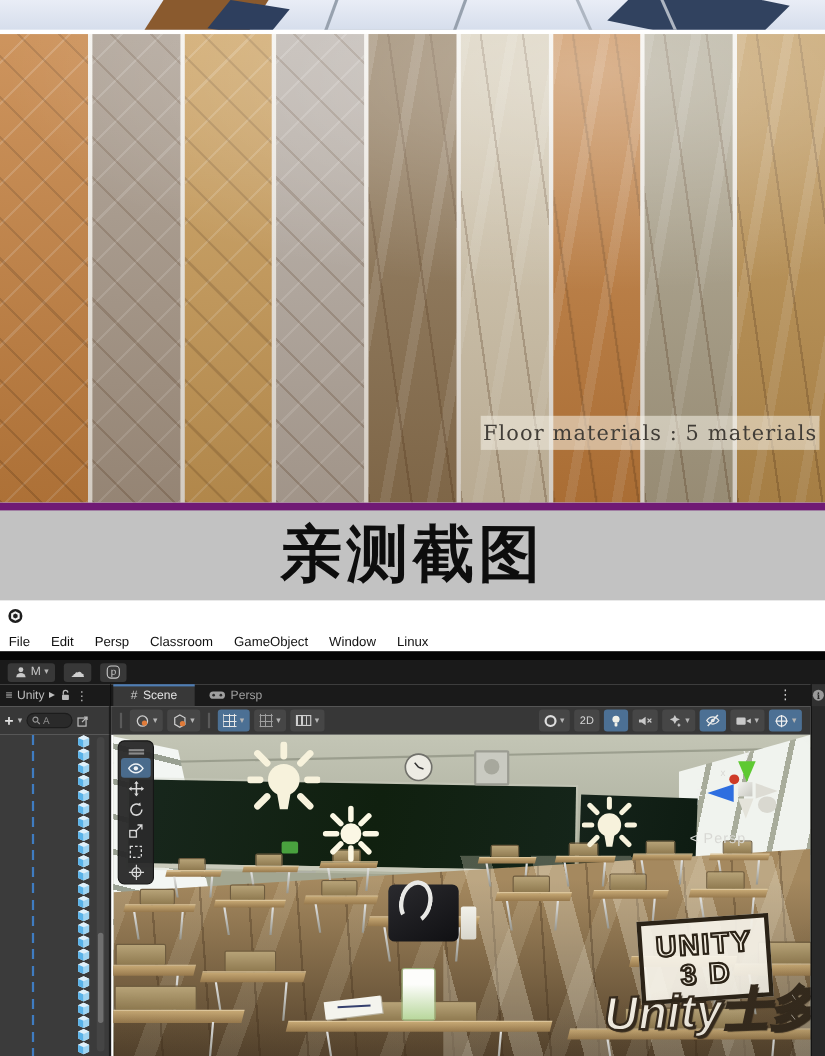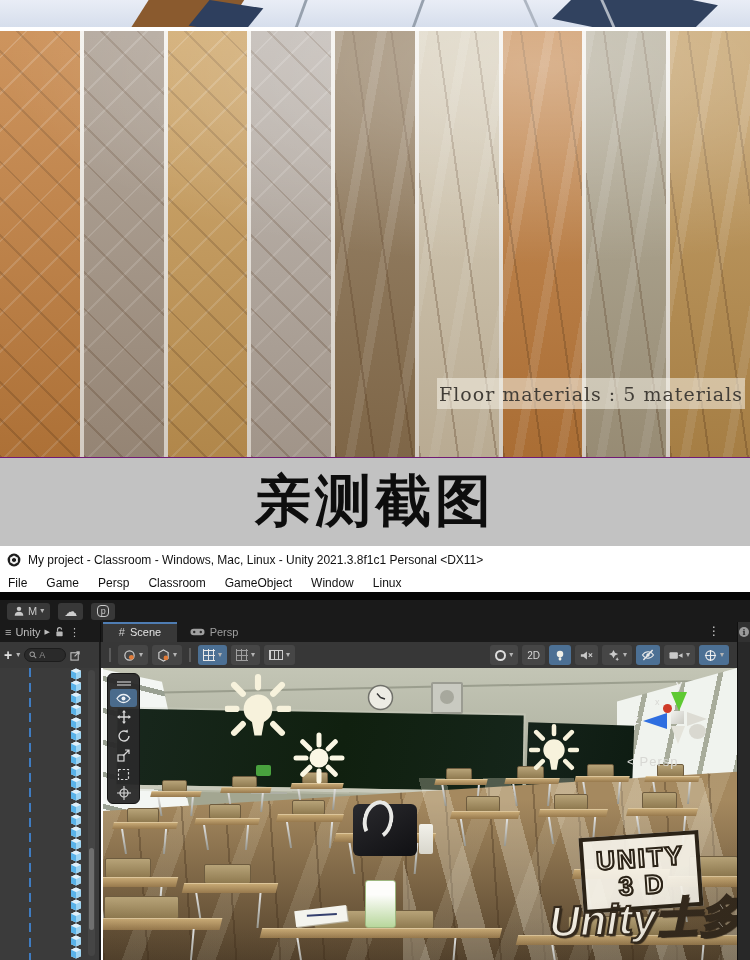--- a/index.html
+++ b/index.html
@@ -10,21 +10,21 @@
 #top-strip{left:0;top:0;width:750px;height:27px;background:linear-gradient(180deg,#e9edf6,#d6deec);overflow:hidden}
 #top-strip .shp{position:absolute}
 
 #collage{left:0;top:31px;width:750px;height:426px;background:#f3f1ec;display:flex;gap:4px;overflow:hidden}
 .strip{flex:1;position:relative;height:100%}
 .herringbone{background-image:repeating-linear-gradient(45deg,rgba(70,40,15,.22) 0 2px,transparent 2px 26px),repeating-linear-gradient(-45deg,rgba(255,255,255,.16) 0 2px,transparent 2px 26px)}
 .plank{background-image:repeating-linear-gradient(82deg,rgba(70,40,15,.26) 0 2px,transparent 2px 38px),repeating-linear-gradient(100deg,rgba(255,255,255,.12) 0 9px,transparent 9px 42px)}
 #collage-sheen{left:0;top:31px;width:750px;height:426px;pointer-events:none;background:radial-gradient(130% 85% at 72% 8%,rgba(255,255,255,.32),transparent 55%),linear-gradient(180deg,rgba(255,255,255,.16),rgba(80,50,20,.20))}
 #floor-label{left:437px;top:378px;width:308px;height:31px;background:rgba(246,242,232,.55);display:flex;align-items:center;justify-content:center;font-family:"DejaVu Serif","Liberation Serif",serif;font-size:19px;color:#413d37;letter-spacing:1px;white-space:nowrap}
 
-#banner{left:0;top:457px;width:750px;height:89px;background:#c2c2c2;border-top:1px solid #701a75;display:flex;align-items:center;justify-content:center}
+#banner{left:0;top:457px;width:750px;height:89px;background:#c2c2c2;border-top:7px solid #701a75;display:flex;align-items:center;justify-content:center}
 #banner .txt{font-size:56px;font-weight:900;color:#0d0d0d;letter-spacing:4px;font-family:"DejaVu Sans","Liberation Sans",sans-serif}
 
 #titlebar{left:0;top:546px;width:750px;height:27px;background:#fff;display:flex;align-items:center;padding-left:7px;gap:7px;font-size:12px;color:#111}
 #menubar{left:0;top:573px;width:750px;height:19px;background:#fff;display:flex;align-items:center;padding-left:8px;gap:19px;font-size:12px;color:#111}
 #menubar span{cursor:default}
 #blackbar{left:0;top:592px;width:750px;height:8px;background:#060606}
 
 #mainbar{left:0;top:600px;width:750px;height:22px;background:#1a1a1a;display:flex;align-items:center;padding-left:7px;gap:8px}
 .tbtn{height:17px;background:#383838;border-radius:3px;display:flex;align-items:center;justify-content:center;gap:3px;padding:0 6px;color:#c9c9c9;font-size:11px}
 .caret{font-size:8px;color:#b5b5b5;line-height:1}
@@ -138,27 +138,26 @@
 <div class="abs" id="banner">
   <div class="txt">亲测截图</div>
 </div>
 
 <div class="abs" id="titlebar">
   <svg width="14" height="14" viewBox="0 0 14 14">
       <circle cx="7" cy="7" r="6.4" fill="#1d1d1d"></circle>
       <path d="M7 2.6l3.9 2.2v4.4L7 11.4 3.1 9.2V4.8z" fill="#f2f2f2"></path>
       <path d="M7 4.8l2 1.1v2.2L7 9.2 5 8.1V5.9z" fill="#1d1d1d"></path>
     </svg>
-  <span>My project - Classroom - Windows, Mac, Linux - Unity 2021.3.8f1c1 Personal &lt;DX11&gt;</span>
 </div>
 
 <div class="abs" id="menubar">
 
 <span>File</span>
-    <span>Game</span>
+    <span>Edit</span>
     <span>Persp</span>
     <span>Classroom</span>
     <span>GameObject</span>
     <span>Window</span>
     <span>Linux</span>
   </div>
 <div class="abs" id="blackbar"></div>
 
 <div class="abs" id="mainbar">
   <div class="tbtn">

